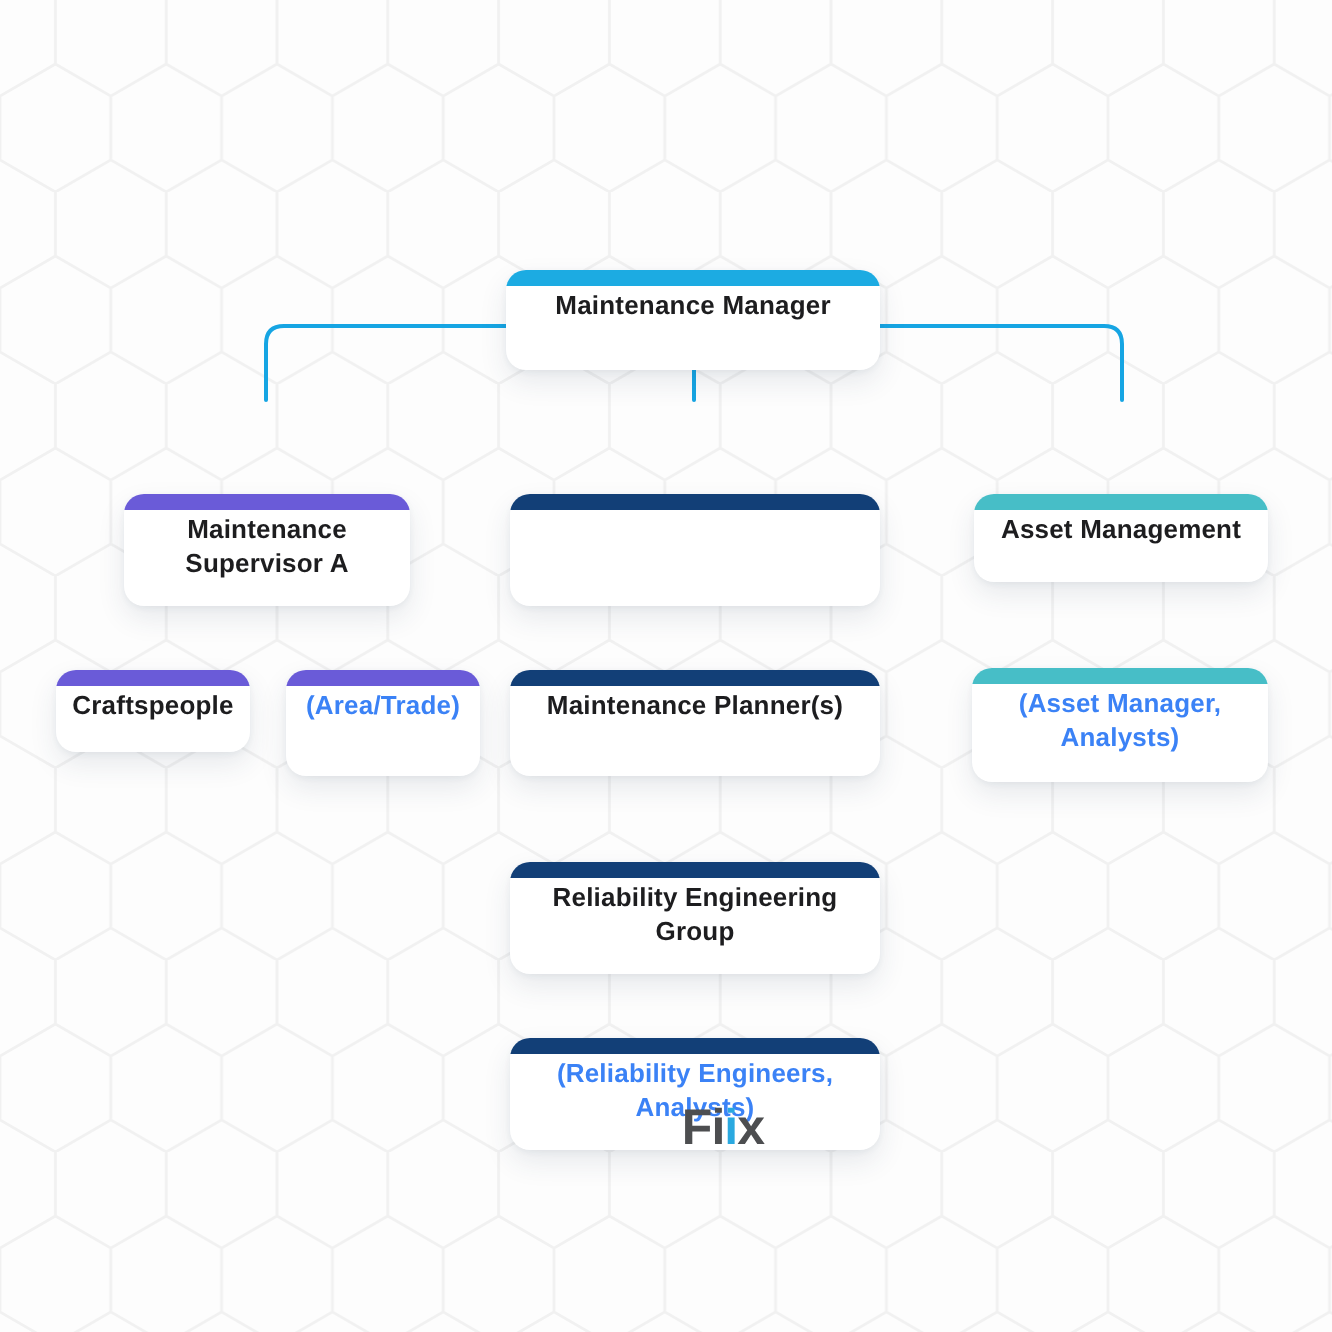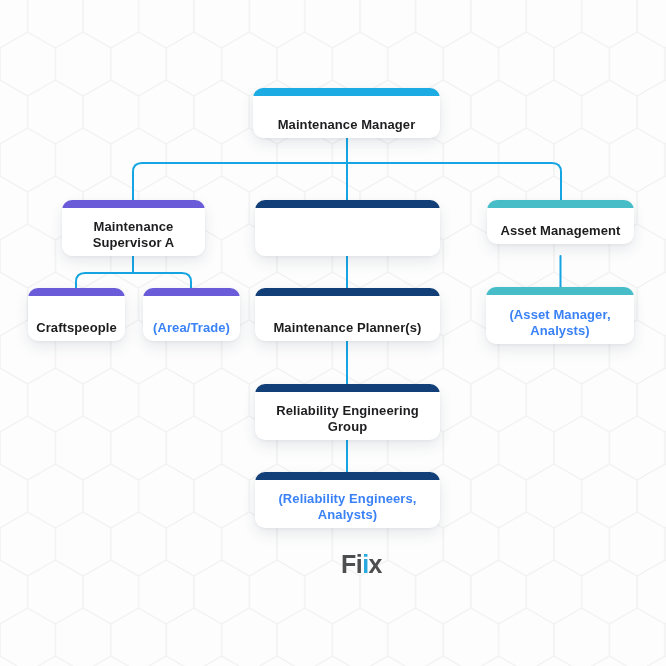--- a/index.html
+++ b/index.html
@@ -20,45 +20,46 @@
     width: 666px; height: 666px;
     pointer-events: none;
   }
   .card {
     position: absolute;
     background: #FFFFFF;
     border-radius: 10px;
     box-shadow: 0 6px 14px rgba(40, 60, 90, 0.10), 0 1px 3px rgba(40, 60, 90, 0.06);
     overflow: hidden;
     display: flex;
-    align-items: flex-end;
+    align-items: flex-start;
     justify-content: center;
     text-align: center;
     padding: 10px 8px 4px 8px;
+    margin-top: 47px;
   }
   .accent-bar {
     position: absolute;
     top: 0; left: 0; right: 0;
     height: 8px;
   }
   .node-label {
     font-size: 13px;
     font-weight: 700;
     color: #1D1D1F;
     line-height: 1.28;
     letter-spacing: 0.1px;
   }
   .node-label.muted { color: #3b82f6; }
 
   
   .n-mm       { left: 253px; top:  88px; width: 187px; height: 50px; }
   .n-msa      { left:  62px; top: 200px; width: 143px; height: 56px; }
   .n-psm      { left: 255px; top: 200px; width: 185px; height: 56px; }
   .n-am       { left: 487px; top: 200px; width: 147px; height: 44px; }
-  .n-craft    { left:  28px; top: 288px; width:  97px; height: 53px; }
+  .n-craft    { left:  28px; top: 288px; width:  97px; height: 41px; }
   .n-area     { left: 143px; top: 288px; width:  97px; height: 53px; }
   .n-plan     { left: 255px; top: 288px; width: 185px; height: 53px; }
   .n-astaff   { left: 486px; top: 287px; width: 148px; height: 57px; }
   .n-reg      { left: 255px; top: 384px; width: 185px; height: 56px; }
   .n-rea      { left: 255px; top: 472px; width: 185px; height: 56px; }
 
   .logo {
     position: absolute;
     left: 318px; top: 550px; width: 64px;
     text-align: right;

